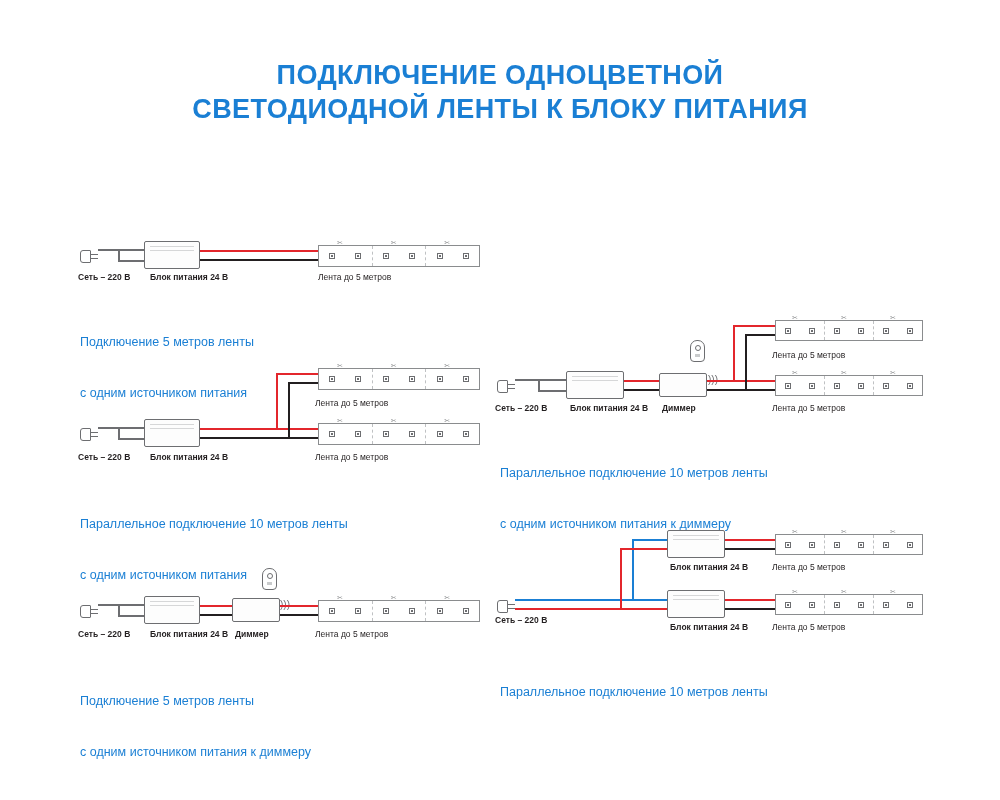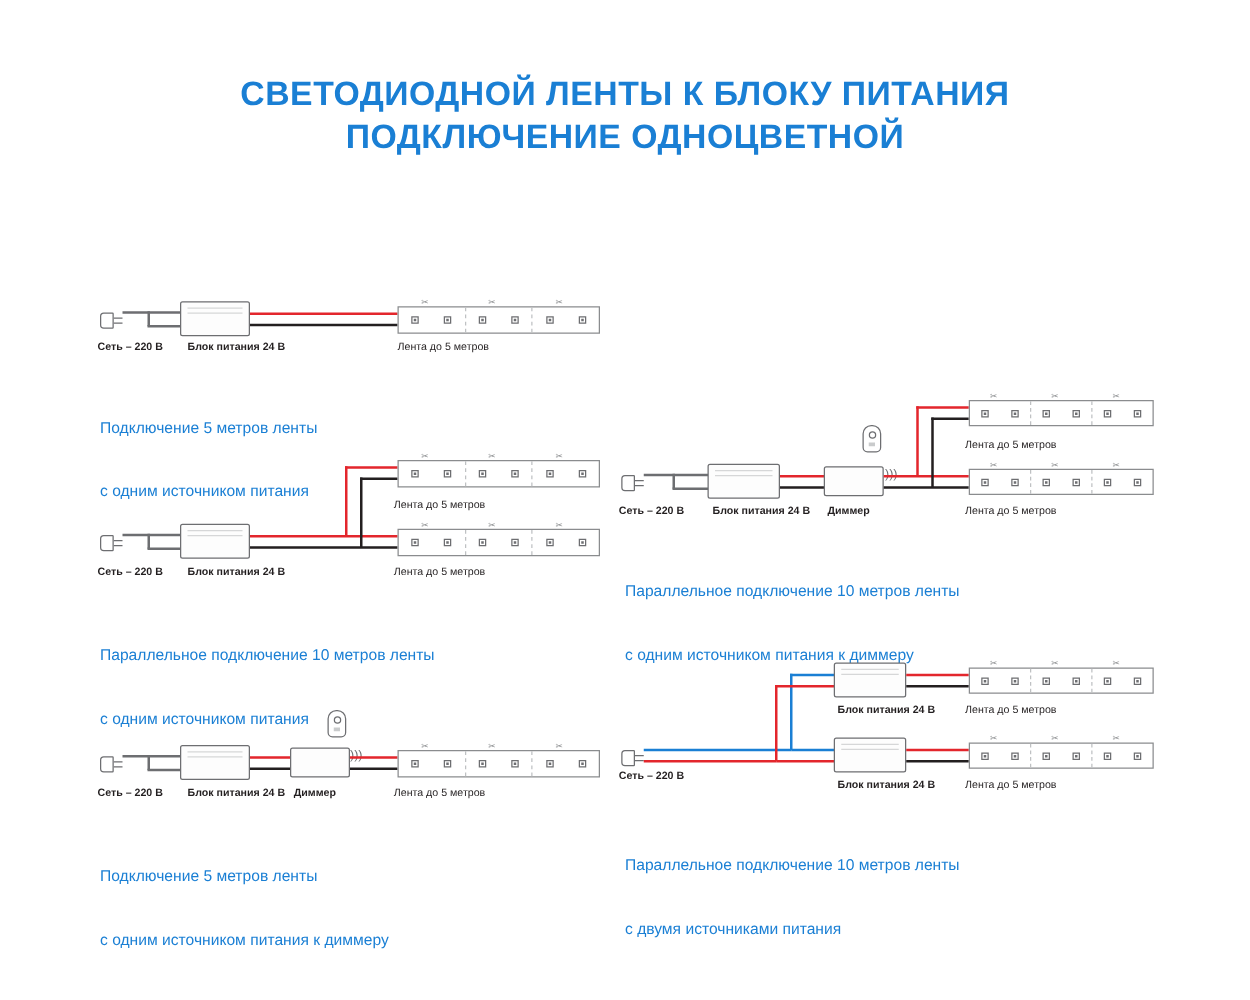--- a/index.html
+++ b/index.html
@@ -176,22 +176,22 @@
     position: absolute;
     color: #6d6e71;
     font-size: 10px;
     line-height: 10px;
   }
 </style>
 </head>
 <body>
 
 <div class="title">
+  <span>ПОДКЛЮЧЕНИЕ ОДНОЦВЕТНОЙ</span>
   <span>СВЕТОДИОДНОЙ ЛЕНТЫ К БЛОКУ ПИТАНИЯ</span>
-  <span>ПОДКЛЮЧЕНИЕ ОДНОЦВЕТНОЙ</span>
 </div>
 
 <div class="diagram" style="left:0;top:0;width:1000px;height:800px;pointer-events:none;">
 
   <div class="plug" style="left:80px;top:250px;">
     <div class="body"></div>
     <div class="pin p1"></div>
     <div class="pin p2"></div>
   </div>
 
@@ -500,15 +500,14 @@
   </div>
 
   <div class="lbl lbl-b" style="left:495px;top:615px;">Сеть – 220 В</div>
   <div class="lbl lbl-b" style="left:670px;top:562px;">Блок питания 24 В</div>
   <div class="lbl lbl-b" style="left:670px;top:622px;">Блок питания 24 В</div>
   <div class="lbl" style="left:772px;top:562px;">Лента до 5 метров</div>
   <div class="lbl" style="left:772px;top:622px;">Лента до 5 метров</div>
 
   <div class="caption" style="left:500px;top:650px;">
     <span>Параллельное подключение 10 метров ленты</span>
-    <span>с двумя источниками питания</span>
   </div>
 </div>
 
 </body></html>

